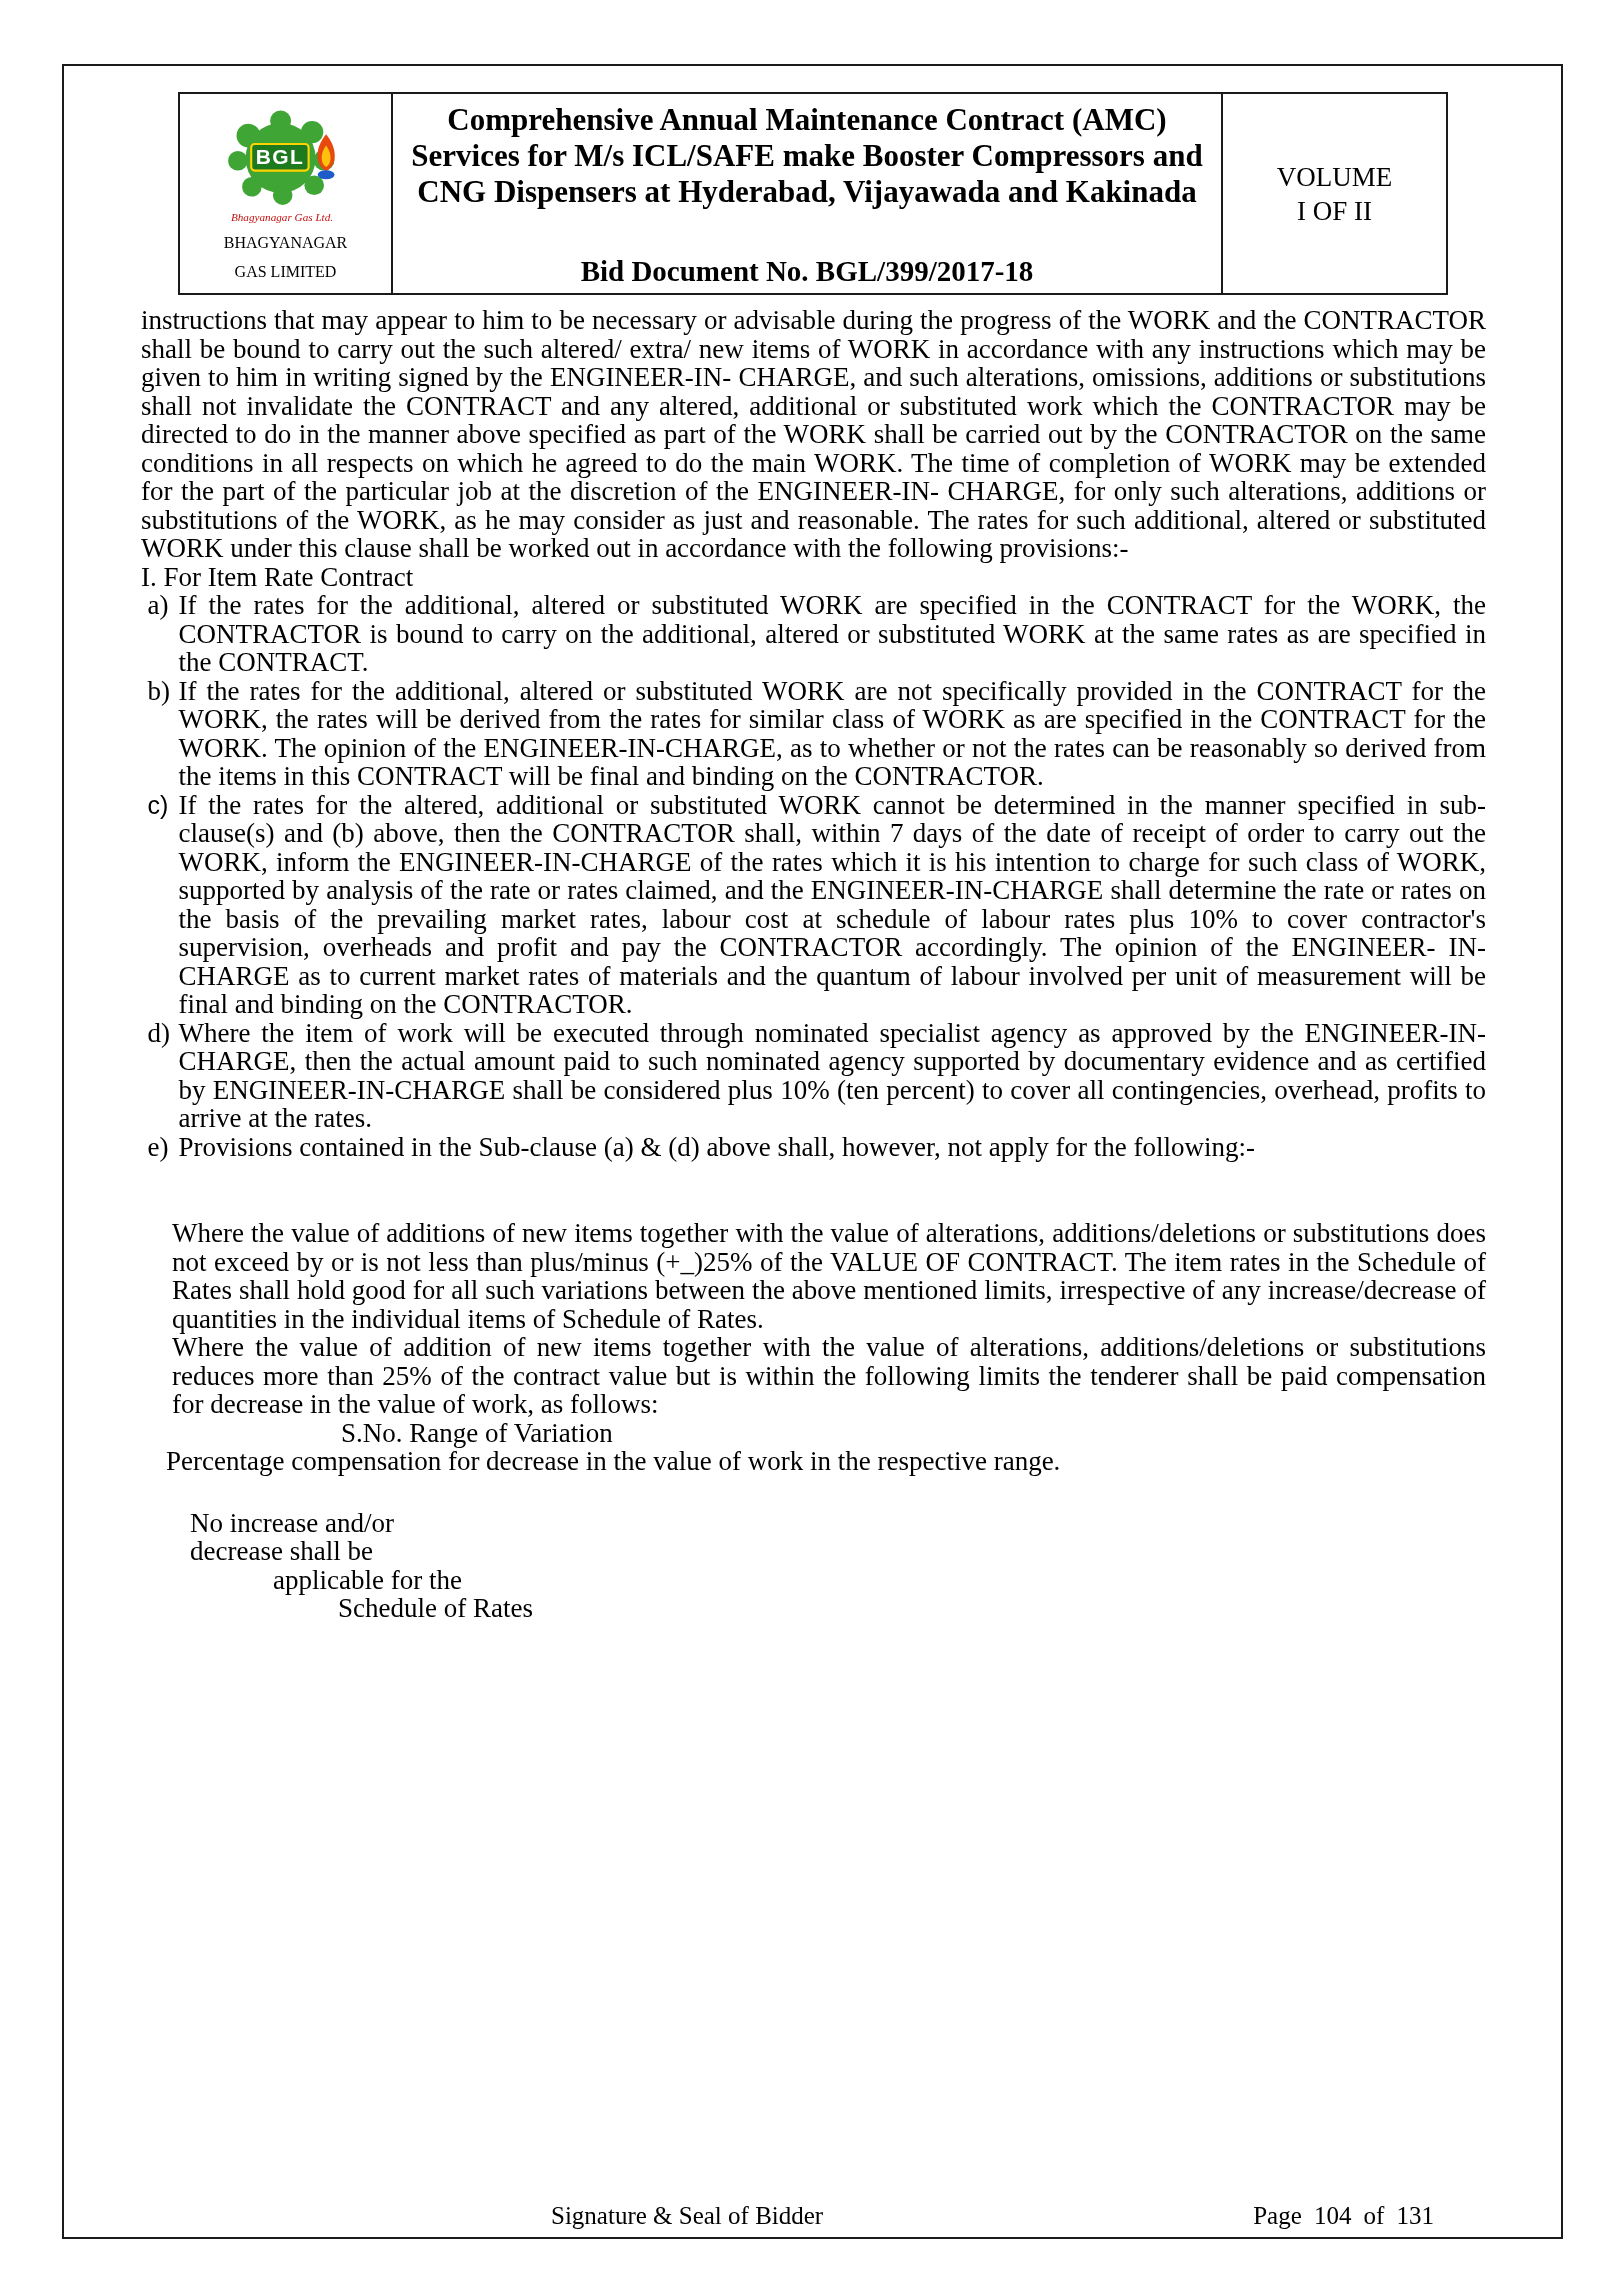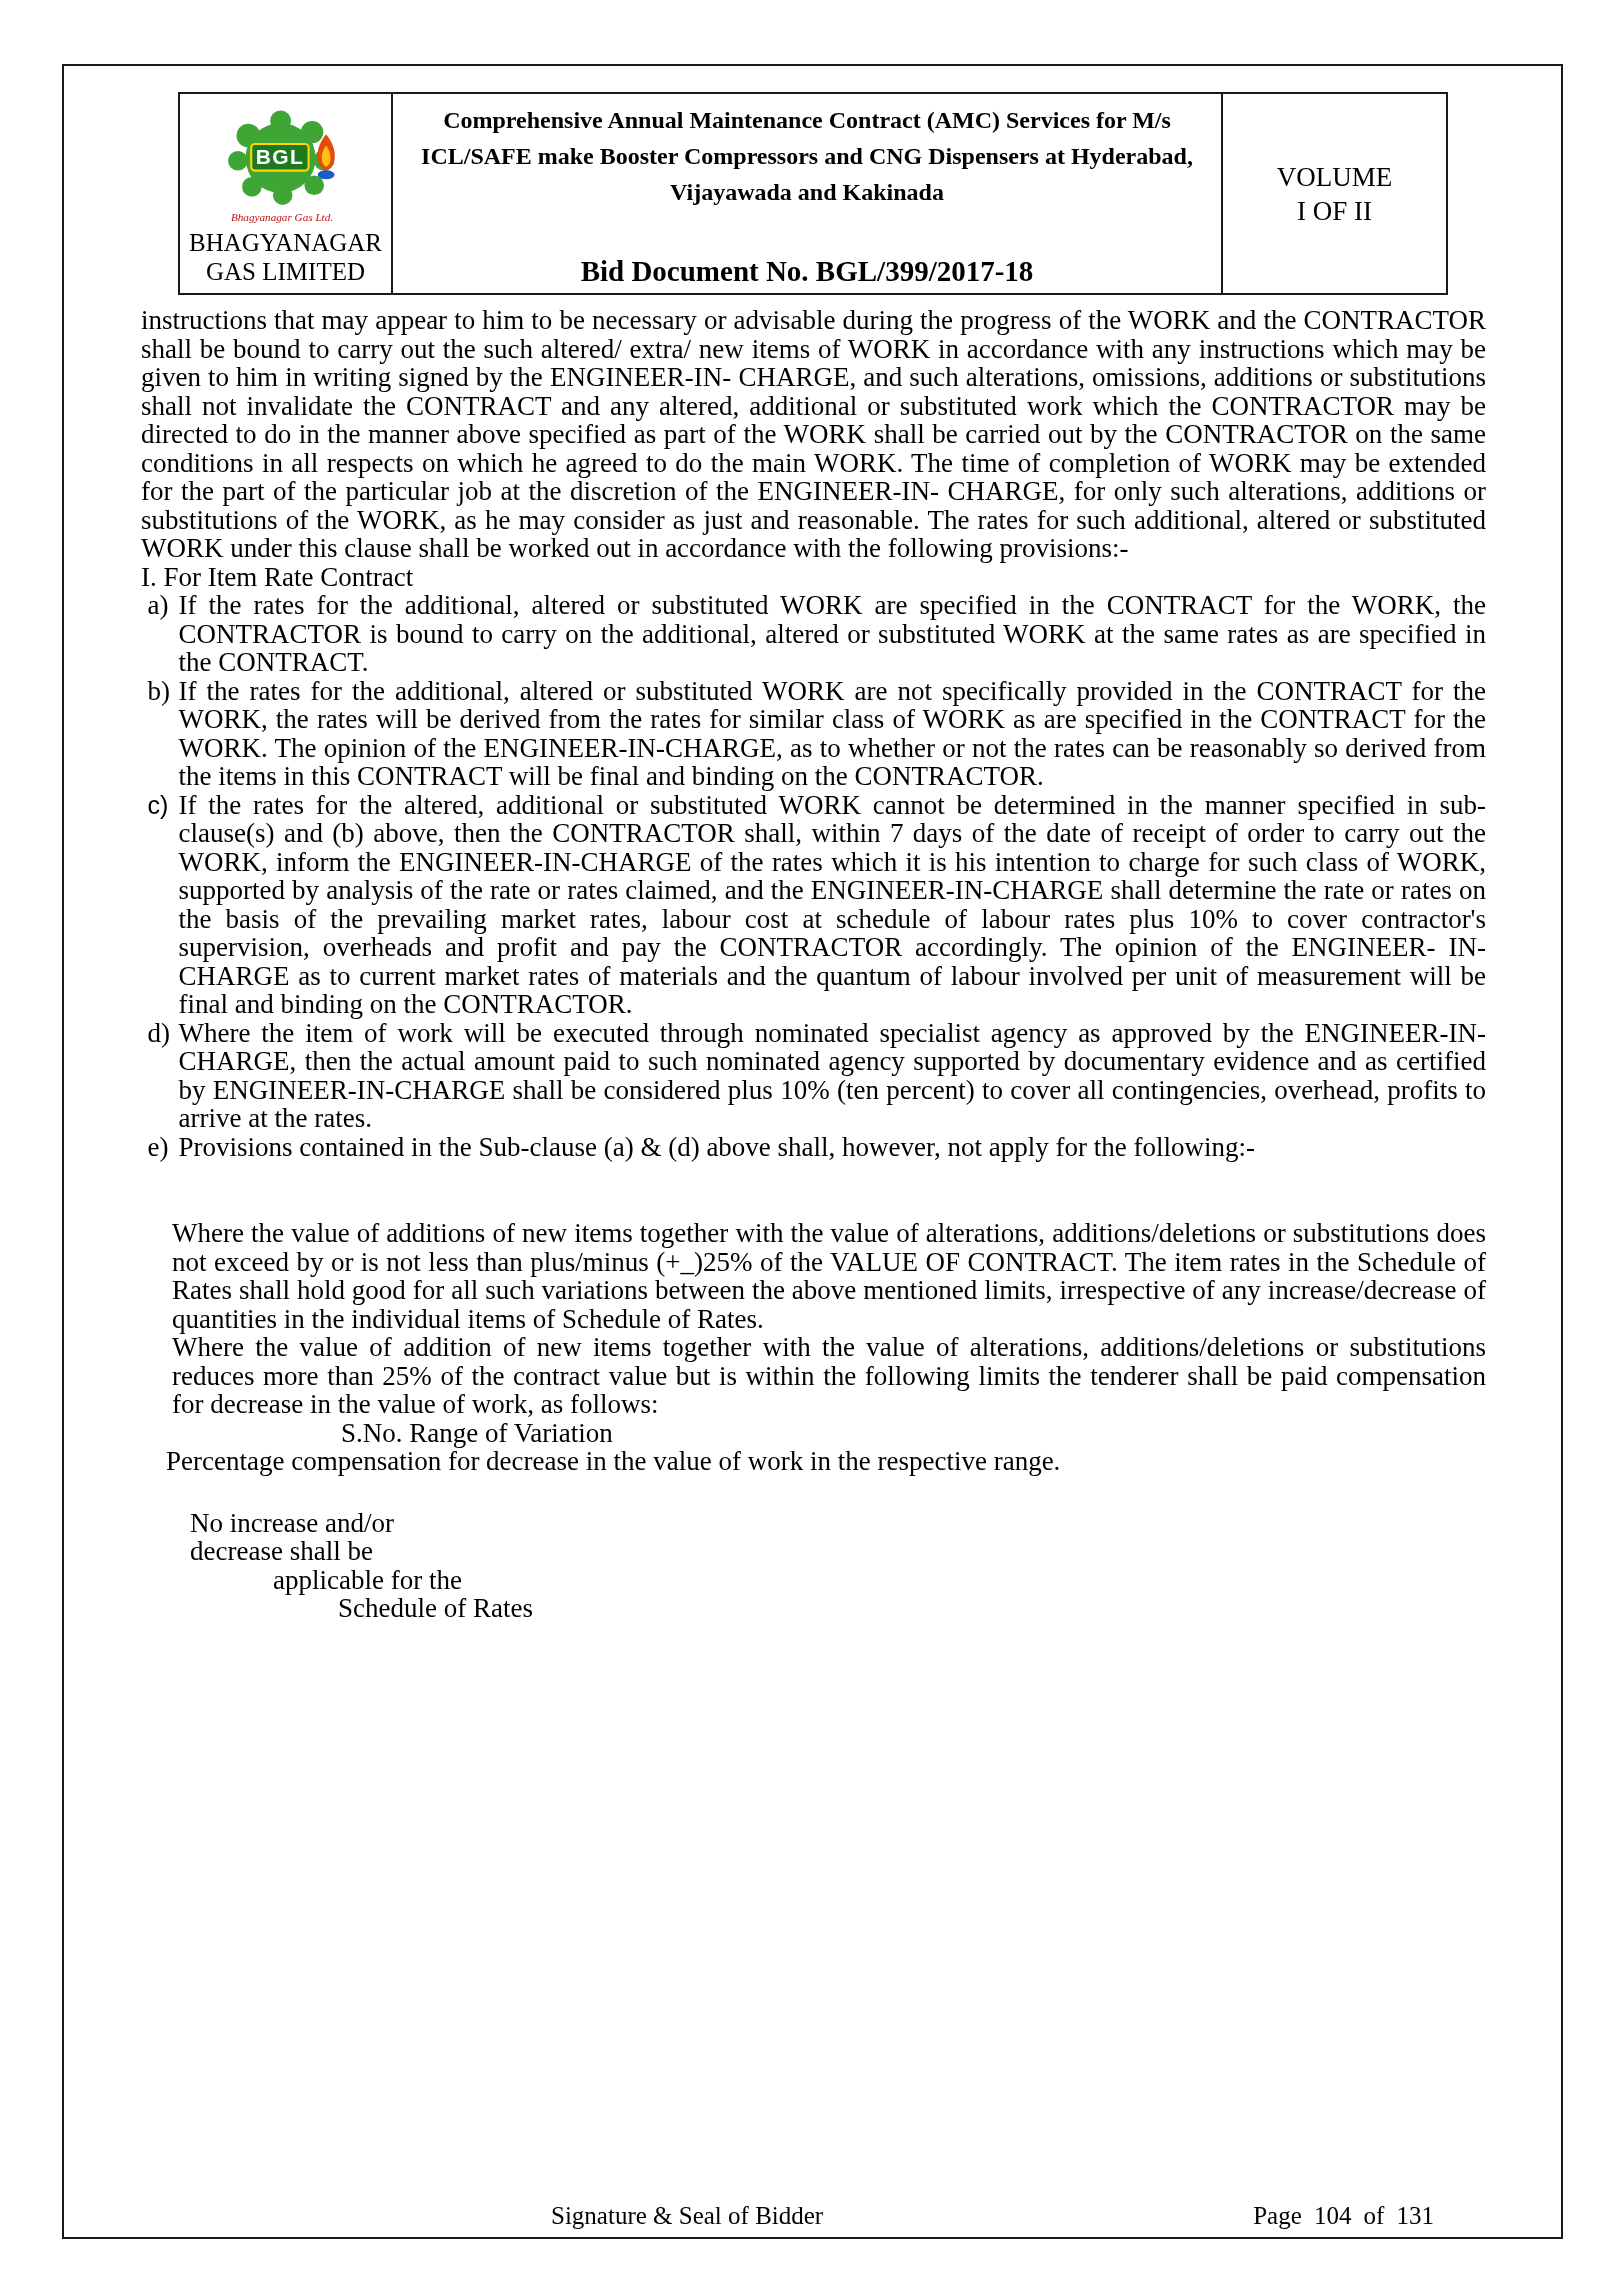--- a/index.html
+++ b/index.html
@@ -41,23 +41,23 @@
     text-align: center;
     padding: 7.9px 13px 5.2px;
     display: flex; flex-direction: column; justify-content: space-between;
   }
   .cell-volume {
     width: 223px;
     display: flex; align-items: center; justify-content: center;
     text-align: center;
     font-size: 27px; line-height: 34px;
   }
-  .doc-title { font-weight: bold; font-size: 24px; line-height: 36px; }
+  .doc-title { font-weight: bold; font-size: 31px; line-height: 36px; }
   .bid-no { font-weight: bold; font-size: 29px; line-height: 34px; margin-top: 3.9px; }
-  .company { font-size: 25px; line-height: 29px; text-align: center; margin-top: 0px; }
+  .company { font-size: 16px; line-height: 29px; text-align: center; margin-top: 0px; }
   .logo-acronym { font-family: "Liberation Sans", sans-serif; font-weight: bold; font-size: 30px; fill: #ffffff; letter-spacing: 2px; }
   .logo-tagline { font-family: "Liberation Serif", serif; font-style: italic; font-size: 16px; fill: #c40f0f; }
   
   .content {
     position: absolute;
     left: 141px; top: 306px;
     width: 1345px;
     font-size: 27px;
     line-height: 28.5px;
   }

